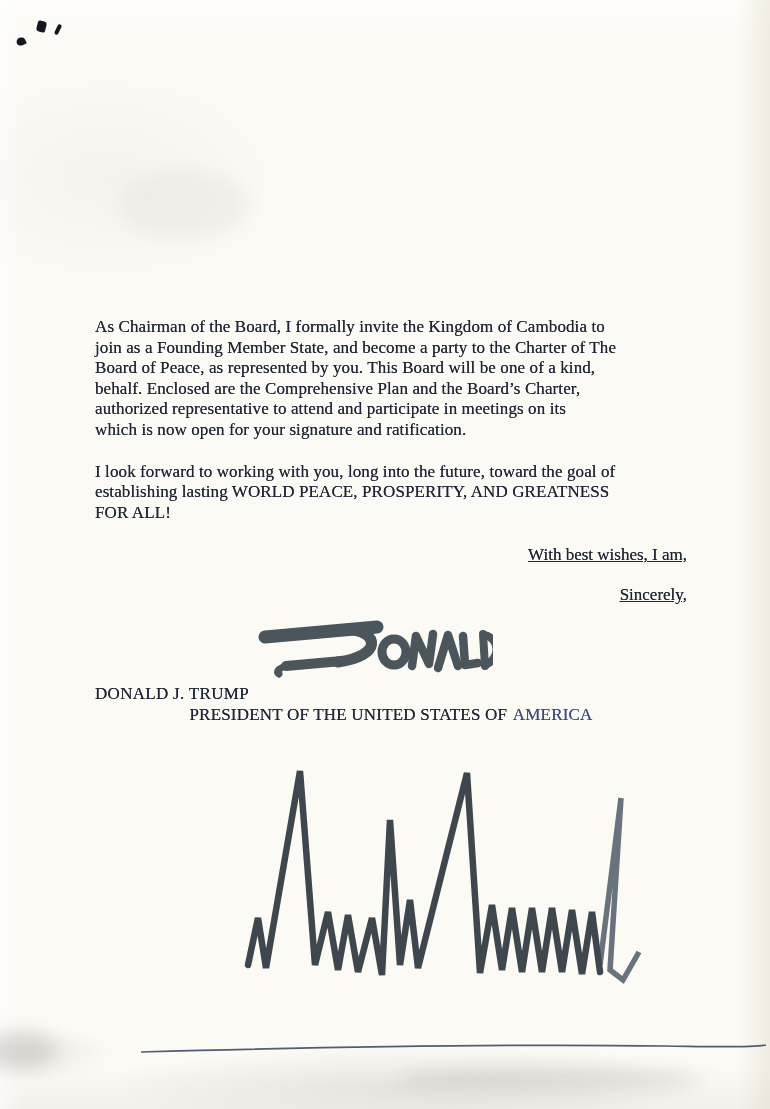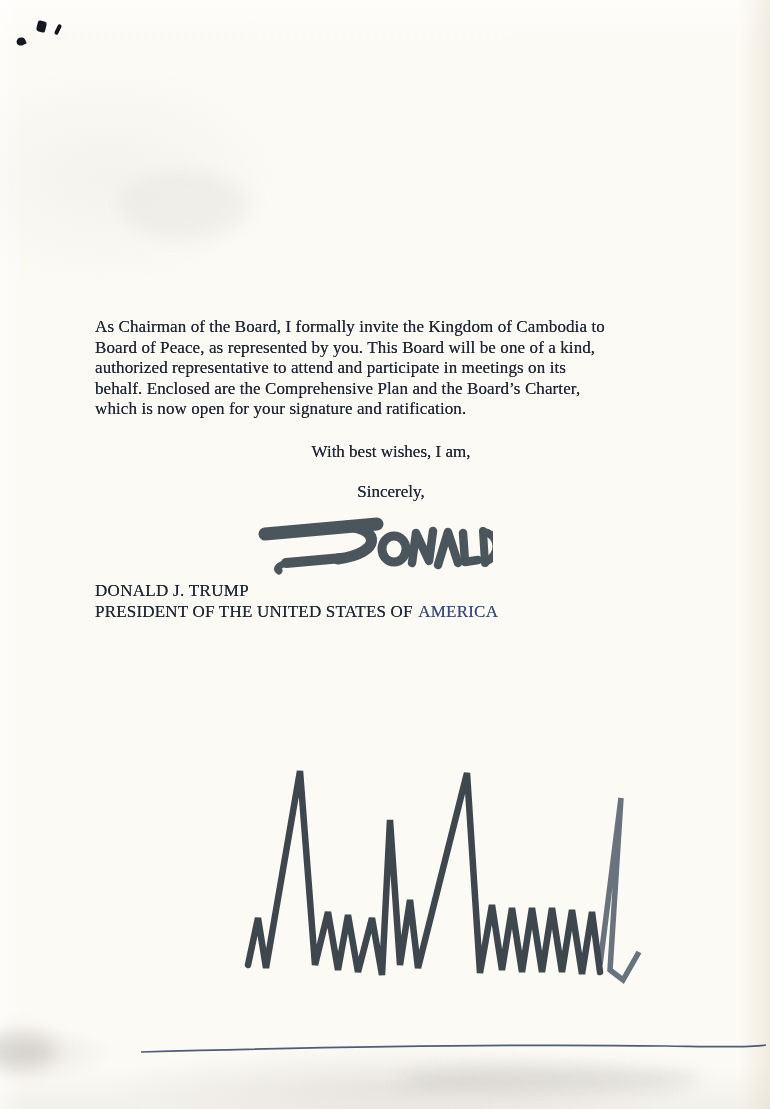--- a/index.html
+++ b/index.html
@@ -29,31 +29,31 @@
   }
   .ink-mark { position: absolute; background: #14171f; }
   .mark-a { left: 37px; top: 21px; width: 9px;  height: 11px; border-radius: 2px 3px 2px 3px; transform: rotate(14deg); }
   .mark-b { left: 56px; top: 24px; width: 4px;  height: 11px; border-radius: 2px; transform: rotate(26deg); }
   .mark-c { left: 17px; top: 37px; width: 8px;  height: 9px;  border-radius: 50% 50% 50% 0; transform: rotate(-115deg); }
 
   .letter { position: absolute; left: 95px; top: 317px; width: 592px; }
   .para { margin: 0 0 21px 0; font-size: 17px; line-height: 20.6px; letter-spacing: 0.1px; }
   .para .line { display: block; white-space: nowrap; text-shadow: 0 0 0.6px rgba(30,37,52,0.85); }
 
-  .closing { margin-top: 22px; text-align: center; font-size: 17px; text-shadow: 0 0 0.6px rgba(30,37,52,0.85); }
+  .closing { margin-top: 22px; text-align: right; font-size: 17px; text-shadow: 0 0 0.6px rgba(30,37,52,0.85); text-decoration: underline; }
   .sincerely { margin-top: 20px; }
 
   .marker-sig { display: block; margin: 11px 0 0 163px; width: 235px; height: 64px; }
 
   .typed-name {
     margin-top: 4px; text-align: left; font-size: 17px; letter-spacing: 0.3px;
     text-shadow: 0 0 0.6px rgba(30,37,52,0.85);
   }
   .typed-title {
-    margin-top: 1px; text-align: left; font-size: 17px; letter-spacing: 0.2px;
+    margin-top: 1px; text-align: center; font-size: 17px; letter-spacing: 0.2px;
     text-shadow: 0 0 0.6px rgba(30,37,52,0.85); white-space: nowrap;
   }
   .typed-title .america { color: #3a4a80; margin-left: 0.33em; text-shadow: 0 0 0.6px rgba(58,74,128,0.8); }
 
   .script-sig { position: absolute; left: 240px; top: 760px; width: 412px; height: 228px; }
   .pen-line   { position: absolute; left: 0;     top: 1038px; width: 770px; height: 22px; }
 
   .smudge { position: absolute; border-radius: 50%; filter: blur(9px); }
   .smudge-bottom { left: 400px; top: 1066px; width: 300px; height: 26px; background: rgba(150,148,142,0.22); }
   .smudge-corner { left: -14px; top: 1030px; width: 70px;  height: 40px; background: rgba(150,148,142,0.25); }
@@ -71,26 +71,32 @@
   <div class="ink-mark mark-c"></div>
 
   <div class="smudge smudge-bottom"></div>
   <div class="smudge smudge-corner"></div>
   <div class="smudge smudge-faint"></div>
 
   <div class="letter">
 
     <p class="para">
       <span class="line">As Chairman of the Board, I formally invite the Kingdom of Cambodia to</span>
+      <span class="line">join as a Founding Member State, and become a party to the Charter of The</span>
       <span class="line">Board of Peace, as represented by you. This Board will be one of a kind,</span>
+      <span class="line">behalf. Enclosed are the Comprehensive Plan and the Board’s Charter,</span>
       <span class="line">authorized representative to attend and participate in meetings on its</span>
-      <span class="line">behalf. Enclosed are the Comprehensive Plan and the Board’s Charter,</span>
       <span class="line">which is now open for your signature and ratification.</span>
     </p>
 
+    <p class="para">
+      <span class="line">I look forward to working with you, long into the future, toward the goal of</span>
+      <span class="line">establishing lasting WORLD PEACE, PROSPERITY, AND GREATNESS</span>
+      <span class="line">FOR ALL!</span>
+    </p>
 
     <div class="closing">With best wishes, I am,</div>
     <div class="closing sincerely">Sincerely,</div>
 
     <svg class="marker-sig" viewBox="0 0 235 64" aria-hidden="true">
       <g fill="none" stroke="#4b555c" stroke-linecap="round" stroke-linejoin="round">
         <path d="M7 21 L119 11" stroke-width="13"></path>
         <path d="M90 13 C122 16 124 40 80 46" stroke-width="11"></path>
         <path d="M28 50 L84 45" stroke-width="10"></path>
         <path d="M28 50 C21 52 17 56 21 58" stroke-width="7"></path>

